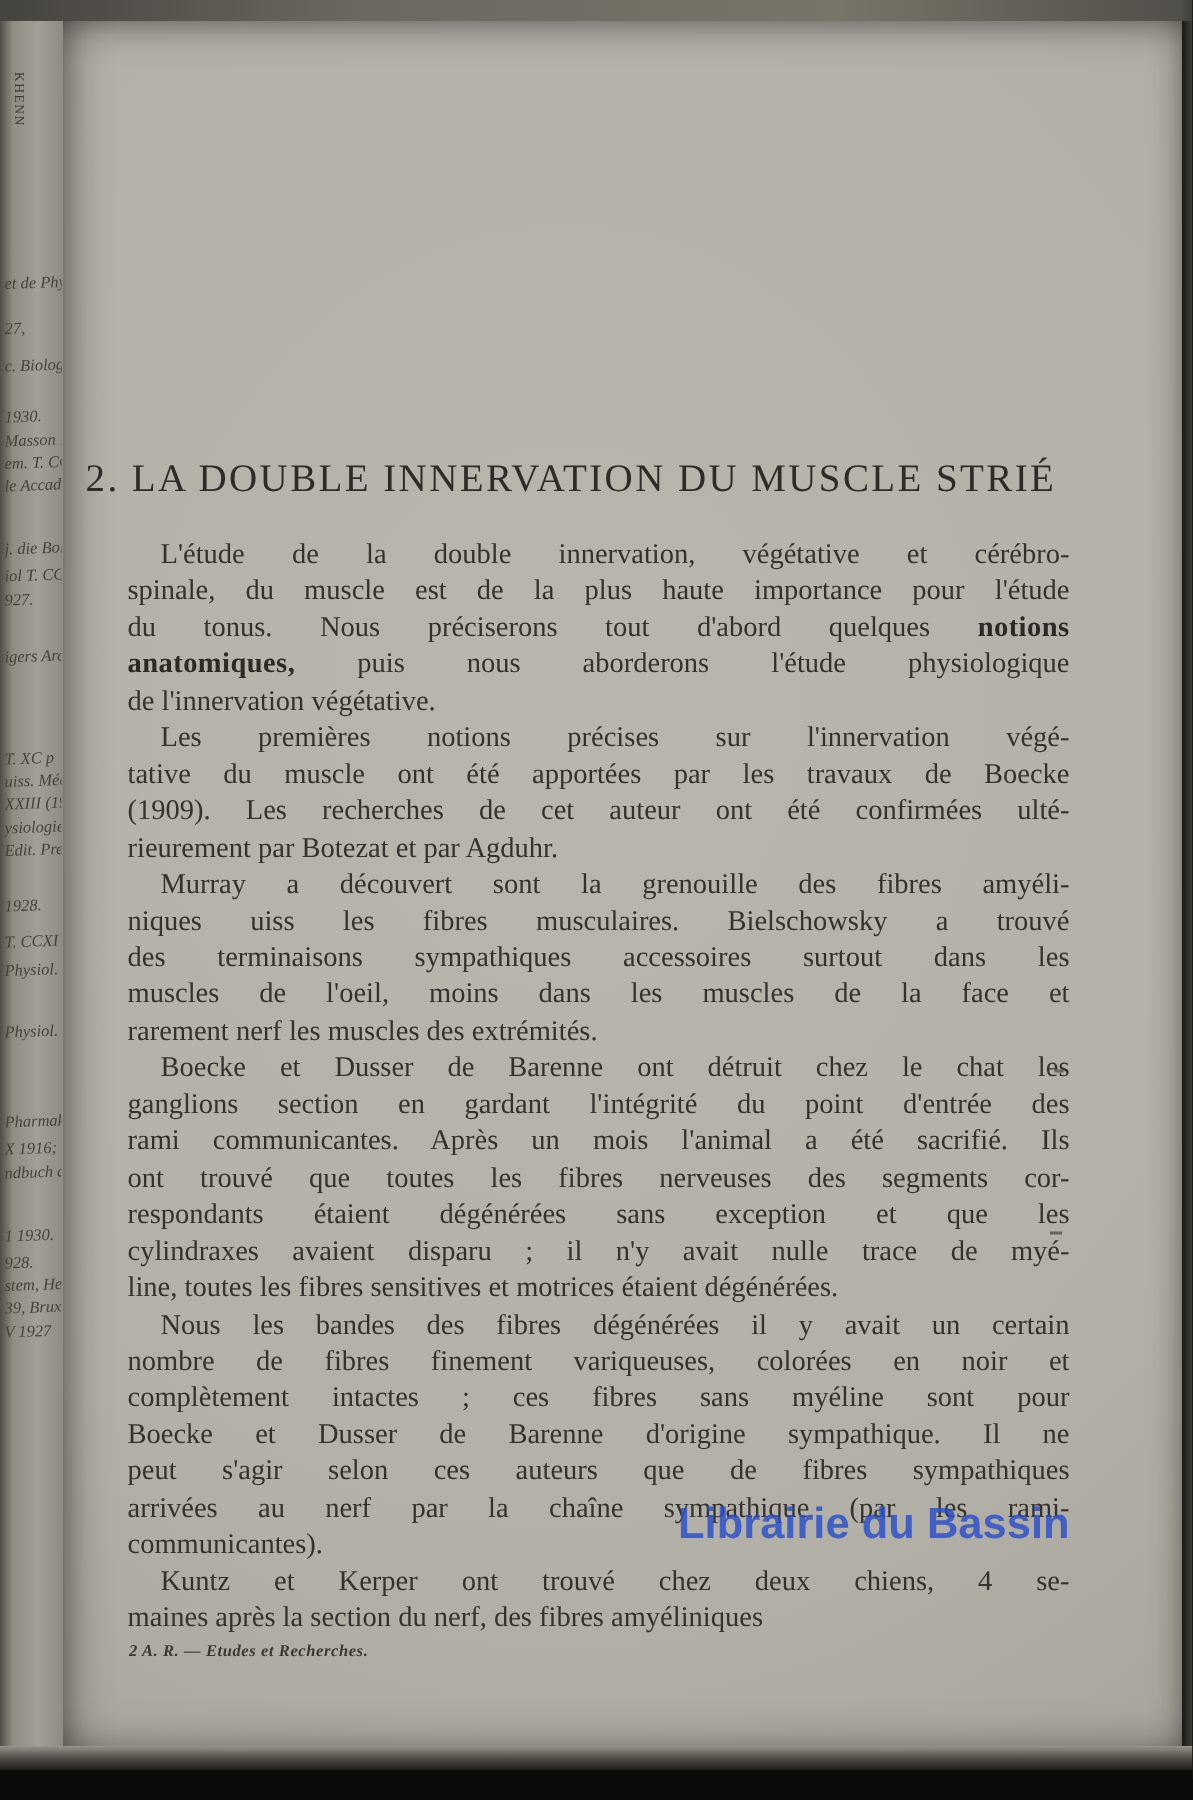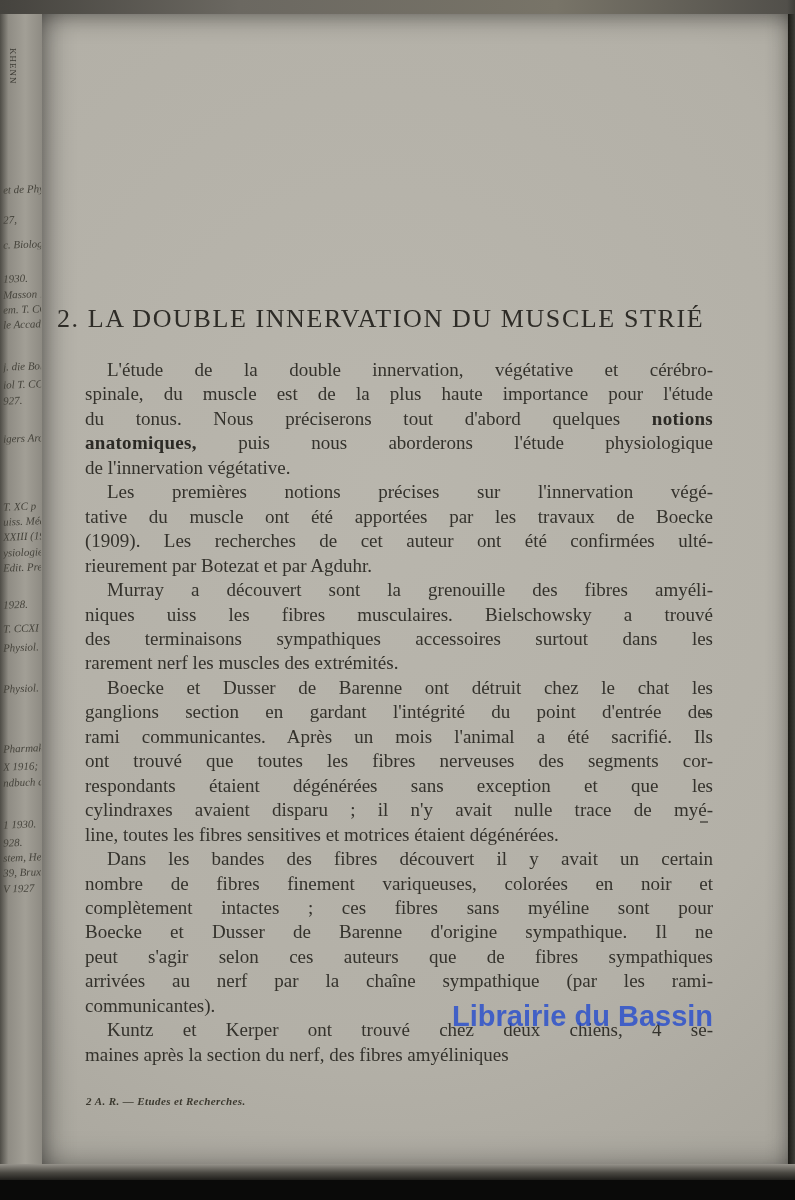--- a/index.html
+++ b/index.html
@@ -103,29 +103,30 @@
         <div class="line">du tonus. Nous préciserons tout d'abord quelques <strong>notions</strong></div>
         <div class="line"><strong>anatomiques,</strong> puis nous aborderons l'étude physiologique</div>
         <div class="line last">de l'innervation végétative.</div>
         <div class="line first">Les premières notions précises sur l'innervation végé-</div>
         <div class="line">tative du muscle ont été apportées par les travaux de Boecke</div>
         <div class="line">(1909). Les recherches de cet auteur ont été confirmées ulté-</div>
         <div class="line last">rieurement par Botezat et par Agduhr.</div>
         <div class="line first">Murray a découvert sont la grenouille des fibres amyéli-</div>
         <div class="line">niques uiss les fibres musculaires. Bielschowsky a trouvé</div>
         <div class="line">des terminaisons sympathiques accessoires surtout dans les</div>
+        <div class="line">muscles de l'oeil, moins dans les muscles de la face et</div>
         <div class="line last">rarement nerf les muscles des extrémités.</div>
         <div class="line first">Boecke et Dusser de Barenne ont détruit chez le chat les</div>
         <div class="line">ganglions section en gardant l'intégrité du point d'entrée des</div>
         <div class="line">rami communicantes. Après un mois l'animal a été sacrifié. Ils</div>
         <div class="line">ont trouvé que toutes les fibres nerveuses des segments cor-</div>
         <div class="line">respondants étaient dégénérées sans exception et que les</div>
         <div class="line">cylindraxes avaient disparu ; il n'y avait nulle trace de myé-</div>
         <div class="line last">line, toutes les fibres sensitives et motrices étaient dégénérées.</div>
-        <div class="line first">Dans les bandes des fibres découvert il y avait un certain</div>
+        <div class="line first">Nous les bandes des fibres dégénérées il y avait un certain</div>
         <div class="line">nombre de fibres finement variqueuses, colorées en noir et</div>
         <div class="line">complètement intactes ; ces fibres sans myéline sont pour</div>
         <div class="line">Boecke et Dusser de Barenne d'origine sympathique. Il ne</div>
         <div class="line">peut s'agir selon ces auteurs que de fibres sympathiques</div>
         <div class="line">arrivées au nerf par la chaîne sympathique (par les rami-</div>
         <div class="line last">communicantes).</div>
         <div class="line first">Kuntz et Kerper ont trouvé chez deux chiens, 4 se-</div>
         <div class="line last">maines après la section du nerf, des fibres amyéliniques</div>
       </div>
     <div class="footer">2  A. R. — Etudes et Recherches.</div>

